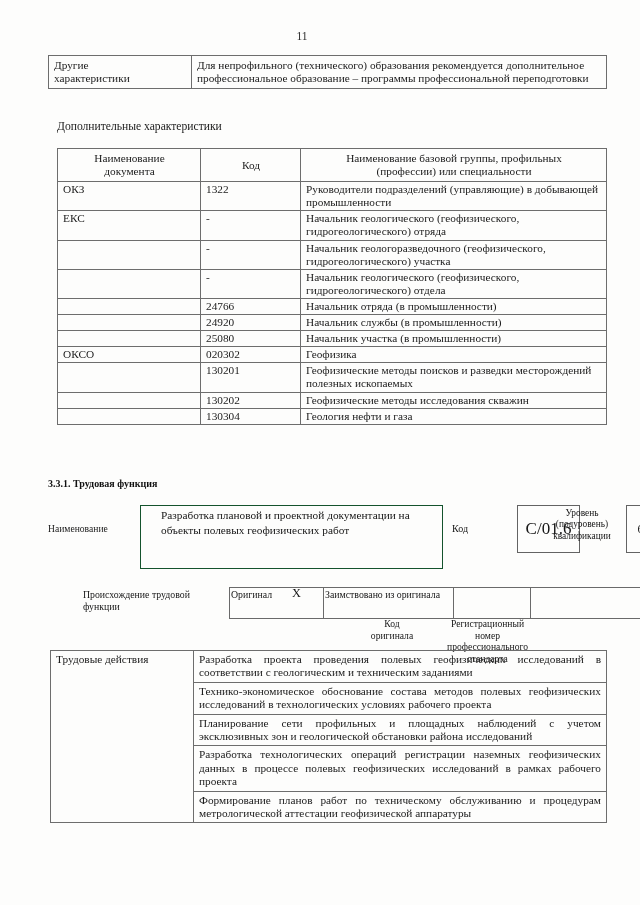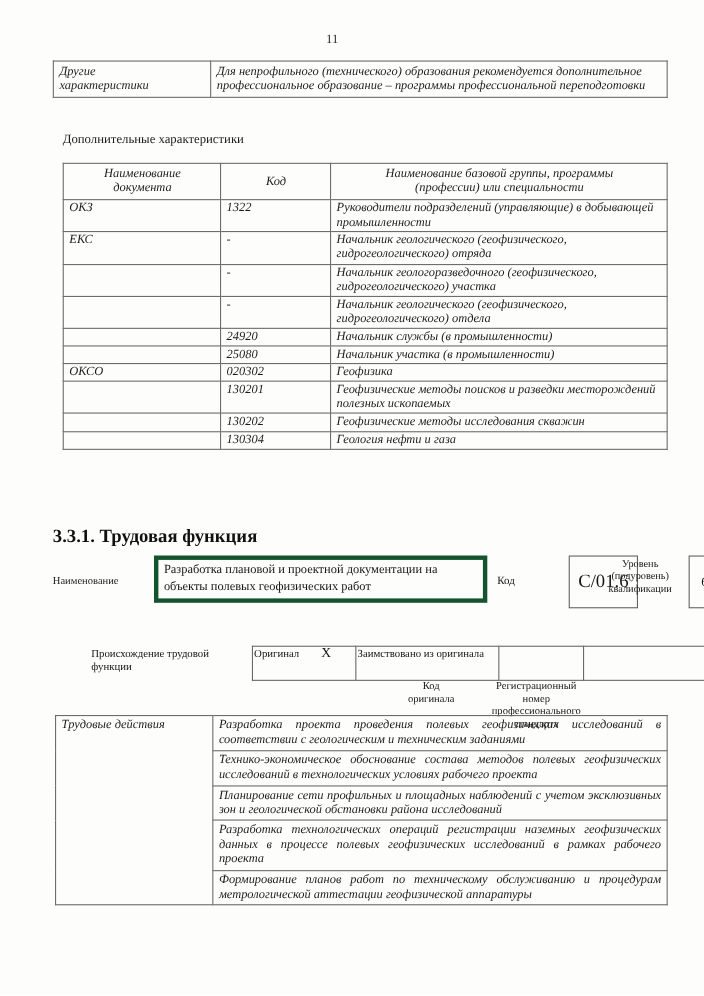--- a/index.html
+++ b/index.html
@@ -29,21 +29,20 @@
     text-align: center;
     font-size: 11.5px;
     color: #2a2a2a;
   }
 
   
   table.doc {
     border-collapse: collapse;
     position: absolute;
     table-layout: fixed;
-    font-style: italic;
   }
   table.doc td {
     border: 1px solid #6d6d6d;
     vertical-align: top;
     padding: 2px 4px 2px 5px;
     font-size: 11.3px;
     line-height: 13.1px;
     color: #1b1b1b;
   }
   td.center { text-align: center; }
@@ -79,21 +78,21 @@
     text-align: center;
     padding-top: 3px;
     padding-bottom: 3px;
   }
 
   
   #heading-331 {
     position: absolute;
     left: 48px;
     top: 478px;
-    font-size: 17px;
+    font-size: 10px;
     font-weight: bold;
     color: #111;
     font-family: "Liberation Serif", "DejaVu Serif", serif;
   }
 
   
   #block-name {
     position: absolute;
     left: 48px;
     top: 505px;
@@ -105,24 +104,24 @@
     left: 0px;
     top: 18px;
     font-size: 9.6px;
     color: #1b1b1b;
   }
   #box-name {
     position: absolute;
     left: 92px;
     top: 0px;
     width: 303px;
-    height: 43px;
-    border: 4px solid #14532d;
+    height: 64px;
+    border: 1px solid #14532d;
     box-sizing: border-box;
-    padding: 2px 5px;
+    padding: 2px 20px;
     font-size: 11.3px;
     line-height: 14.6px;
   }
   #lbl-code {
     position: absolute;
     left: 404px;
     top: 18px;
     font-size: 10px;
   }
   #box-code {
@@ -262,21 +261,21 @@
         <col>
       </colgroup>
     <tbody>
       <tr class="head">
         <td>
           <span>Наименование</span><br>
           <span>документа</span>
         </td>
         <td class="center" style="vertical-align:middle">Код</td>
         <td>
-          <span>Наименование базовой группы, программы</span><br>
+          <span>Наименование базовой группы, профильных</span><br>
           <span>(профессии) или специальности</span>
         </td>
       </tr>
 
       <tr>
         <td>ОКЗ</td>
         <td>1322</td>
         <td>Руководители подразделений (управляющие) в добывающей промышленности</td>
       </tr>
       <tr>
@@ -286,20 +285,25 @@
       </tr>
       <tr>
         <td></td>
         <td>-</td>
         <td>Начальник геологоразведочного (геофизического, гидрогеологического) участка</td>
       </tr>
       <tr>
         <td></td>
         <td>-</td>
         <td>Начальник геологического (геофизического, гидрогеологического) отдела</td>
+      </tr>
+      <tr>
+        <td></td>
+        <td>24766</td>
+        <td>Начальник отряда (в промышленности)</td>
       </tr>
       <tr>
         <td></td>
         <td>24920</td>
         <td>Начальник службы (в промышленности)</td>
       </tr>
       <tr>
         <td></td>
         <td>25080</td>
         <td>Начальник участка (в промышленности)</td>

